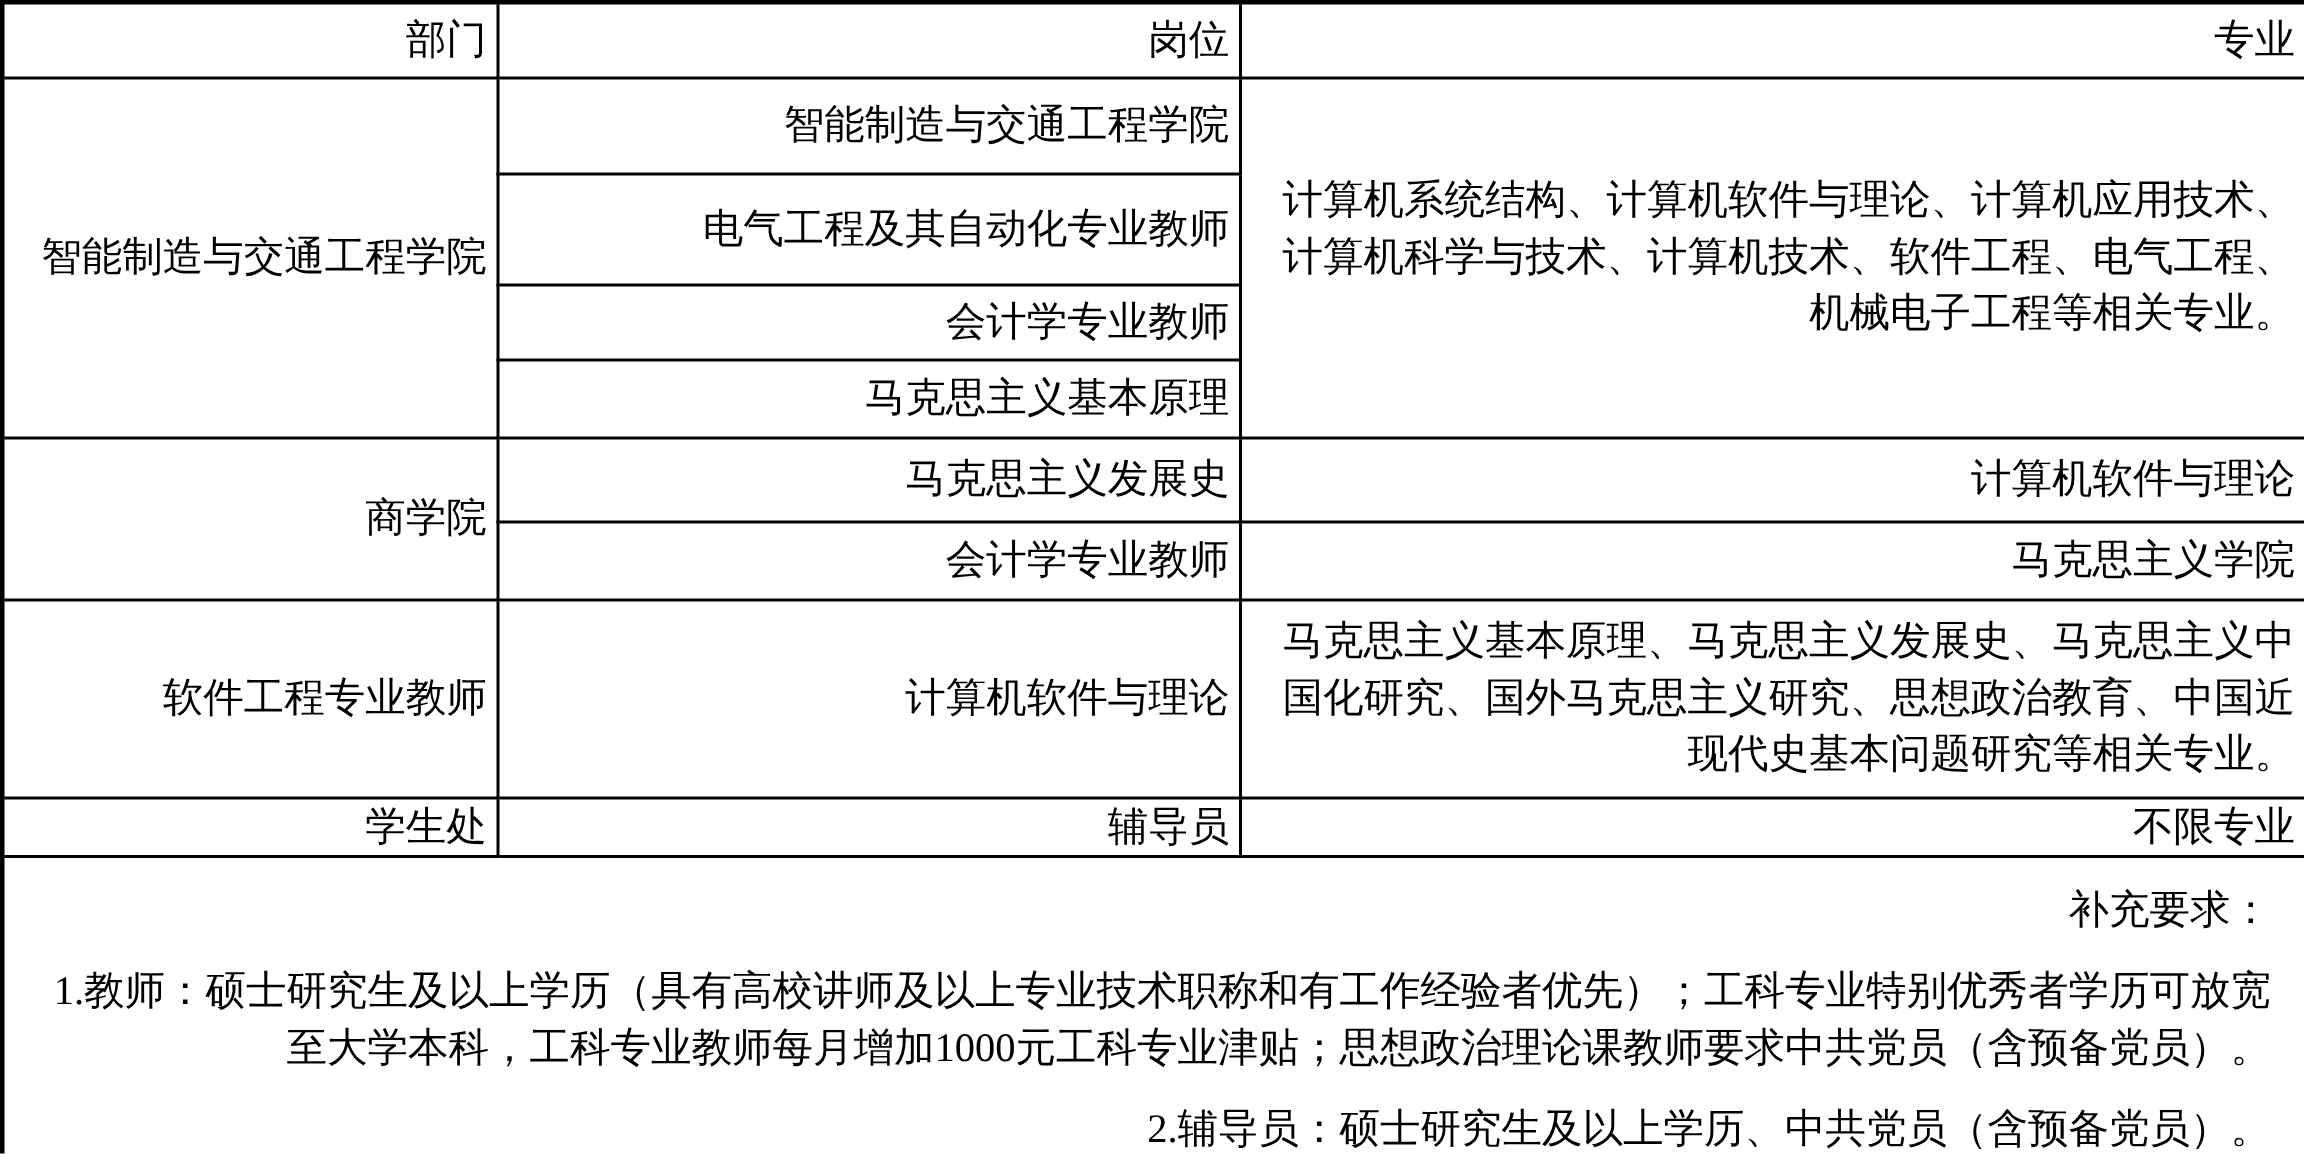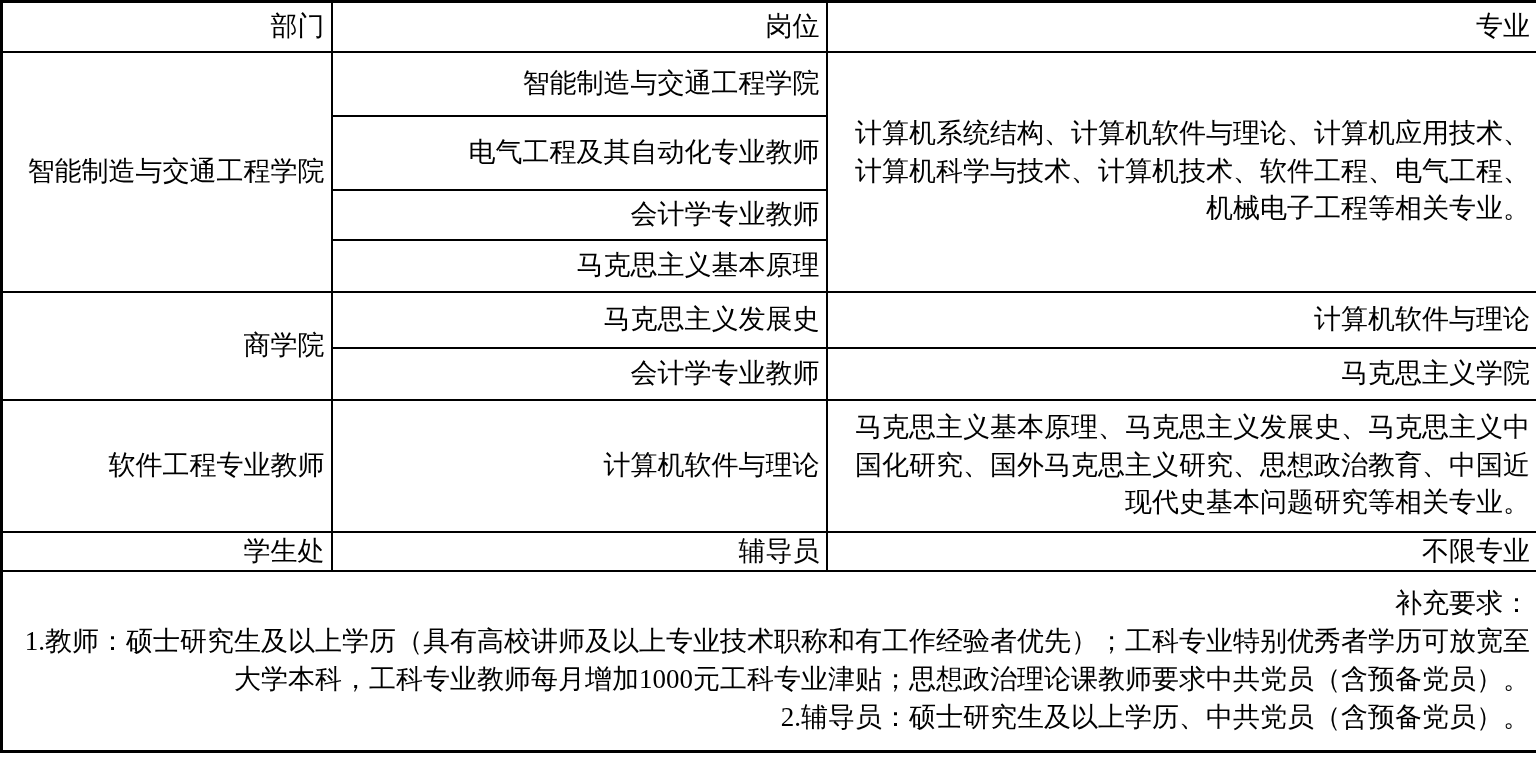--- a/index.html
+++ b/index.html
@@ -33,21 +33,21 @@
     padding: 0 8px;
     font-family: Liberation Serif, serif;
   }
   td.notes-cell {
     text-align: left;
     vertical-align: top;
     padding: 24px 8px 0 4px;
     font-size: 28px;
     line-height: 36px;
   }
-  .notes-line { margin: 0; }
+  .notes-line { margin: 16px; }
 </style>
 </head>
 <body>
 
 <table class="recruit">
   <colgroup>
     <col style="width:330px">
     <col style="width:495px">
     <col style="width:711px">
   </colgroup>

